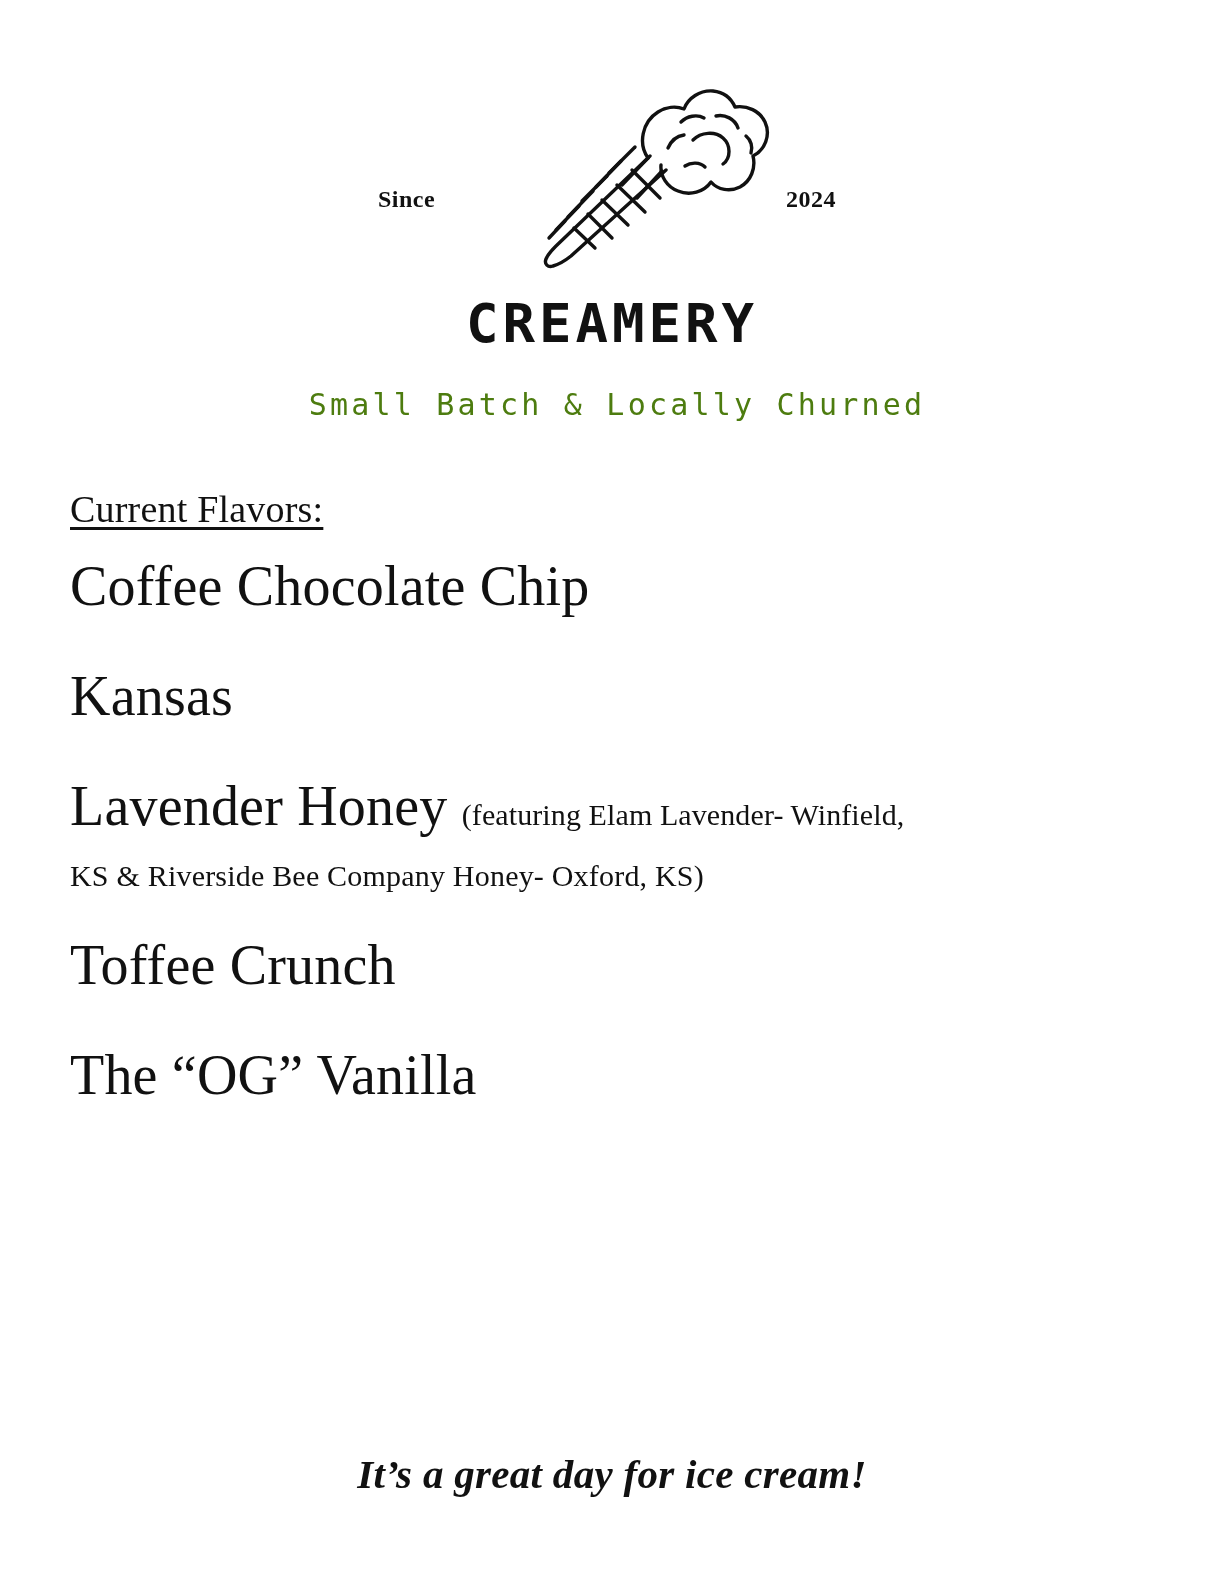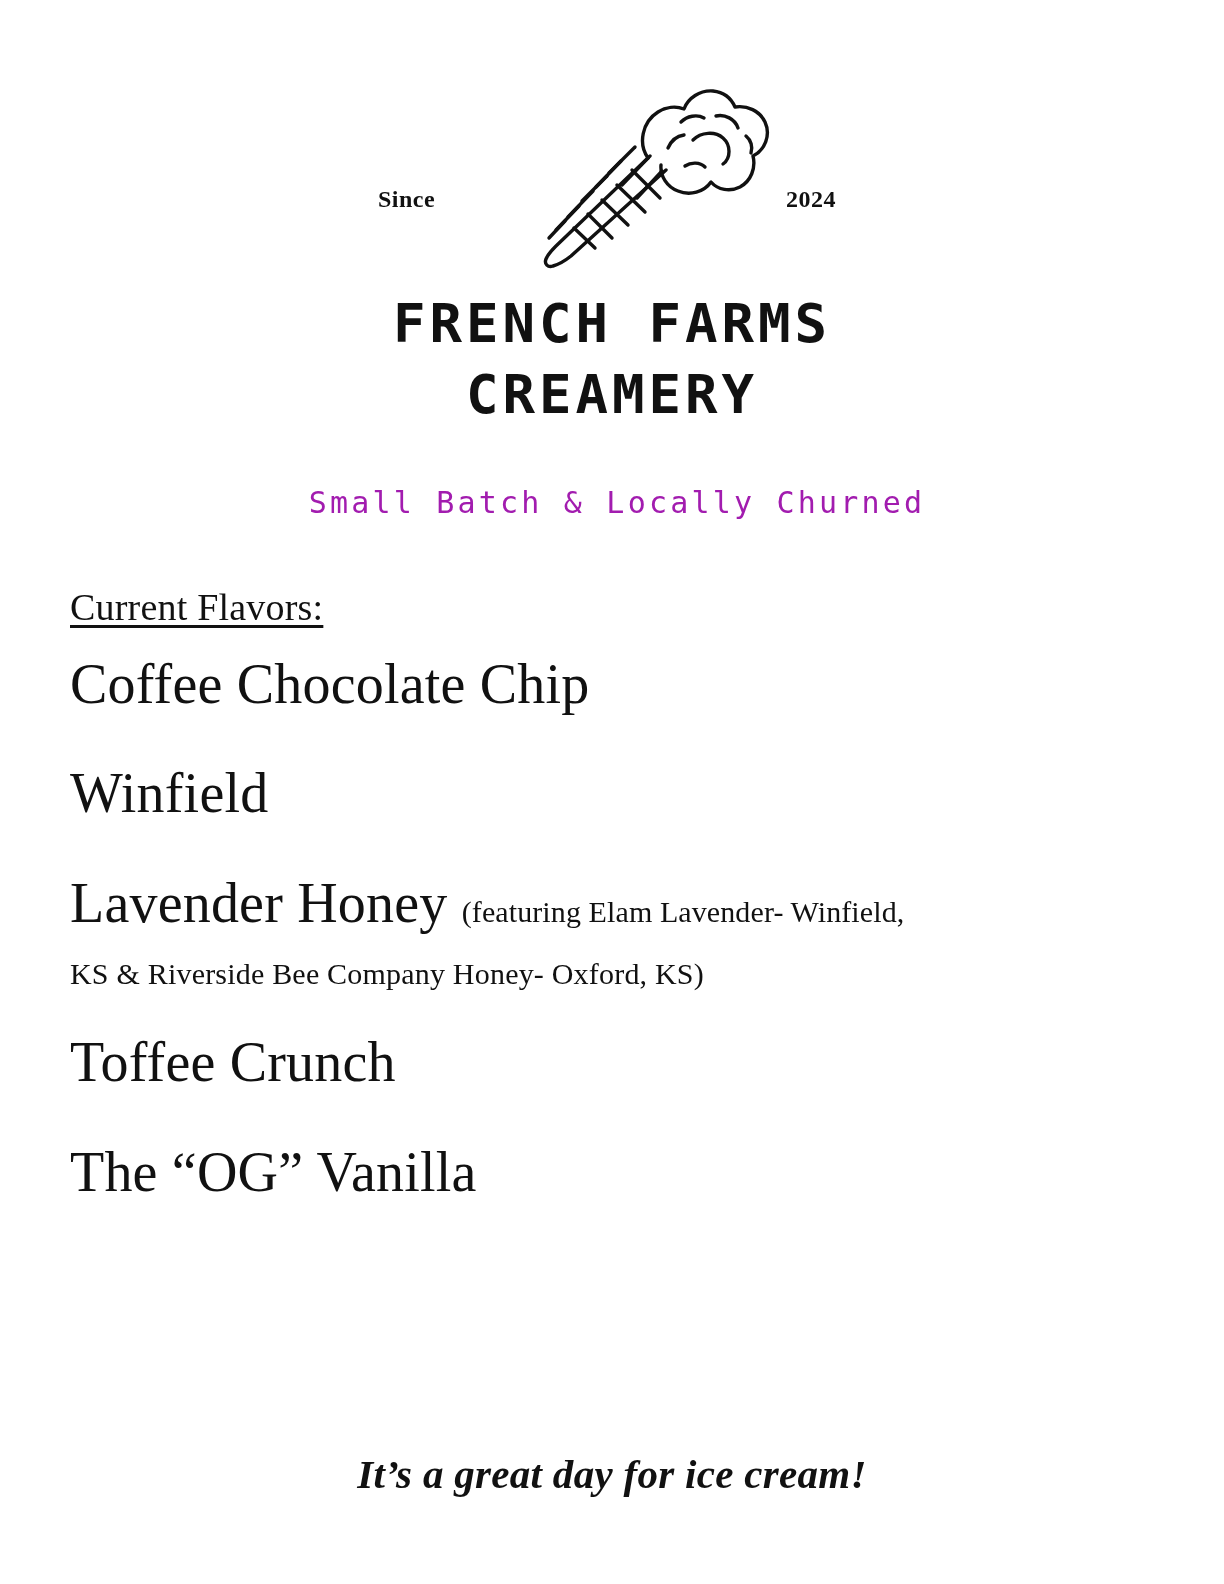--- a/index.html
+++ b/index.html
@@ -59,22 +59,22 @@
     color: #111;
     margin-top: 10px;
   }
 
   .tagline {
     text-align: center;
     font-family: "DejaVu Sans Mono", monospace;
     font-size: 30px;
     line-height: 1.6;
     letter-spacing: 3.2px;
-    color: #a21caf;
-    margin-top: 48px;
+    color: #4d7c0f;
+    margin-top: 22px;
     padding-left: 10px;
   }
 
   
   .content {
     padding: 0 0 0 70px;
   }
 
   .flavors-heading {
     margin-top: 58px;
@@ -155,38 +155,37 @@
           <path d="M241 62 C249 54 263 53 271 60 C279 67 279 80 271 86"></path>
           <path d="M233 88 C239 84 248 84 253 89"></path>
           <path d="M294 58 C299 62 301 69 299 75"></path>
           <path d="M216 70 C219 63 225 58 232 57"></path>
         </g>
       </svg>
     </div>
   </div>
 
   <div class="brand-name">
-    <div>FRENCH FARMS</div>
     <div>CREAMERY</div>
   </div>
 
   <div class="tagline">
     <div>Small Batch &amp; Locally Churned</div>
   </div>
 </div>
 
 <div class="content">
   <div class="flavors-heading">Current Flavors:</div>
 
   <div class="flavor-list">
     <div class="flavor-item">
       <span>Coffee Chocolate Chip</span>
     </div>
     <div class="flavor-item">
-      <span>Winfield</span>
+      <span>Kansas</span>
     </div>
     <div class="flavor-item">
       <span>Lavender Honey</span>
       <span class="flavor-note">(featuring Elam Lavender- Winfield,</span>
       <span class="flavor-note-line2">KS &amp; Riverside Bee Company Honey- Oxford, KS)</span>
     </div>
     <div class="flavor-item">
       <span>Toffee Crunch</span>
     </div>
     <div class="flavor-item">

